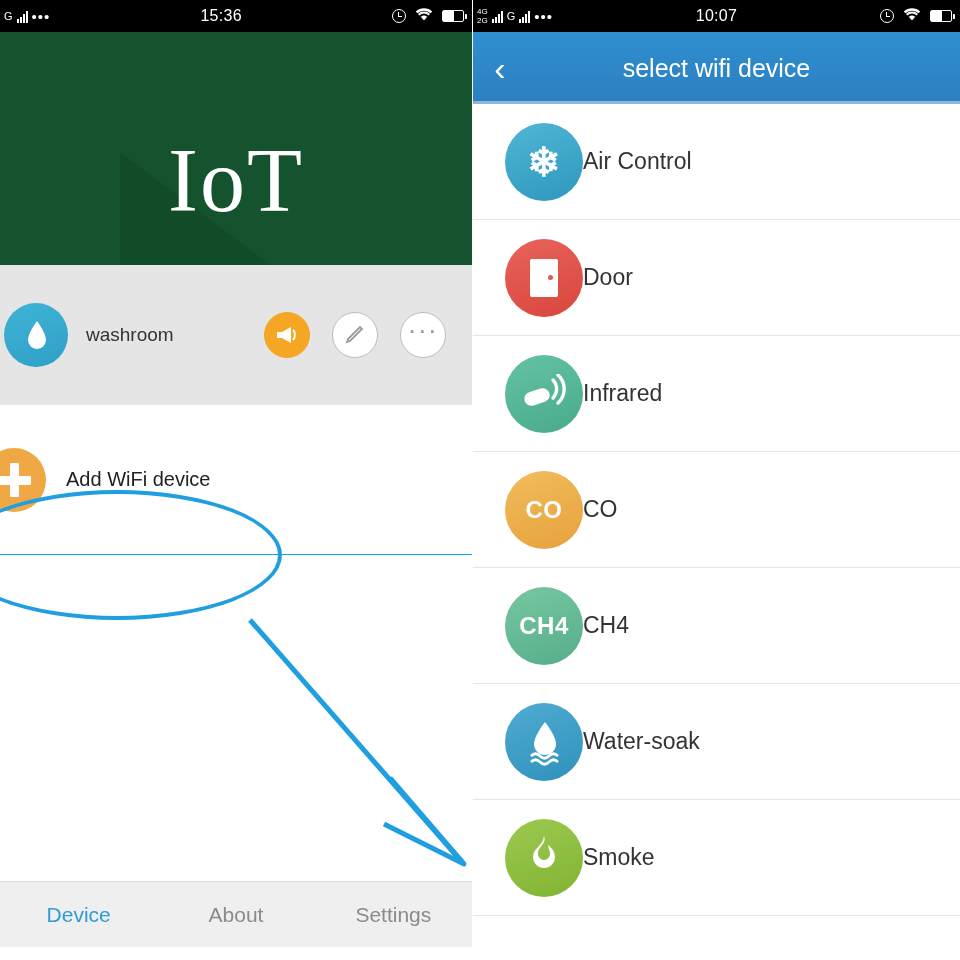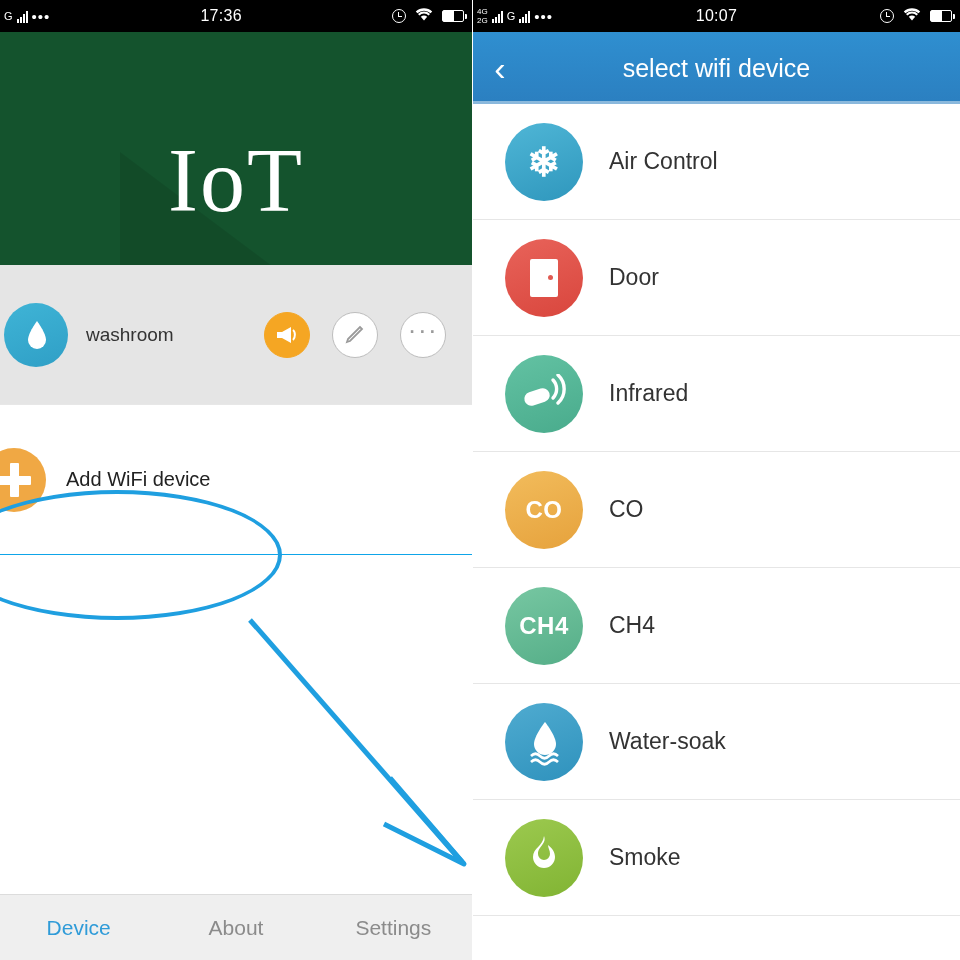--- a/index.html
+++ b/index.html
@@ -100,21 +100,21 @@
   .plus-wrap .v { top: 0; left: 13px; width: 9px; height: 34px; }
   .add-label { font-size: 20px; color: #222; margin-left: 20px; }
 
   .ellipse-annot {
     position: absolute; left: -48px; top: 490px; width: 330px; height: 130px;
     border: 4px solid #1f9fe0; border-radius: 50%; pointer-events: none;
   }
   .arrow-annot { position: absolute; left: 240px; top: 610px; pointer-events: none; }
 
   .tabbar {
-    position: absolute; left: 0; bottom: 0; width: 472px; height: 66px;
+    position: absolute; left: 0; bottom: 13px; width: 472px; height: 66px;
     background: #efefef; border-top: 1px solid #dcdcdc;
     display: flex; align-items: center;
   }
   .tab { flex: 1; text-align: center; font-size: 21px; color: #8b8b8b; }
   .tab.active { color: #2f9bd8; }
 
   
   .titlebar {
     position: relative; height: 72px;
     background: linear-gradient(180deg, #2f8fd0 0%, #2b7fc0 100%);
@@ -130,21 +130,21 @@
   .dev-list { background: #fff; }
   .dev-item {
     height: 116px; display: flex; align-items: center;
     border-bottom: 1px solid #e6e6e6; padding-left: 32px;
   }
   .dev-icon {
     width: 78px; height: 78px; border-radius: 50%; flex: 0 0 auto;
     display: flex; align-items: center; justify-content: center;
     color: #fff; font-size: 24px; font-weight: bold; letter-spacing: .5px;
   }
-  .dev-label { font-size: 23px; color: #333; margin-left: 26px; }
+  .dev-label { font-size: 23px; color: #333; }
   .snow-glyph { font-size: 40px; line-height: 1; }
   .door-glyph {
     width: 28px; height: 38px; background: #fff; border-radius: 2px 2px 2px 2px;
     position: relative;
   }
   .door-glyph::after {
     content: ""; position: absolute; right: 5px; top: 16px;
     width: 5px; height: 5px; border-radius: 50%; background: #e05a52;
   }
   .remote-glyph { position: relative; width: 44px; height: 40px; }
@@ -160,21 +160,21 @@
     <div class="sb-left">
       <span class="sim-lbl">G</span>
       <span class="bars">
           <i></i>
           <i></i>
           <i></i>
           <i></i>
         </span>
       <span class="dots3">•••</span>
     </div>
-    <div class="sb-center">17:36</div>
+    <div class="sb-center">15:36</div>
     <div class="sb-right">
       <span class="clock-ic"></span>
       <span>
         <svg width="20" height="14" viewBox="0 0 20 14">
             <path d="M10 12.5 6.8 8.8a5 5 0 0 1 6.4 0z" fill="#fff"></path>
             <path d="M3.4 5.3 1.8 3.6a12 12 0 0 1 16.4 0l-1.6 1.7a9.6 9.6 0 0 0-13.2 0z" fill="#fff"></path>
             <path d="M5.4 7.4 4 5.9a8.6 8.6 0 0 1 12 0l-1.4 1.5a6.7 6.7 0 0 0-9.2 0z" fill="#fff"></path>
           </svg>
       </span>
       <span class="batt">

